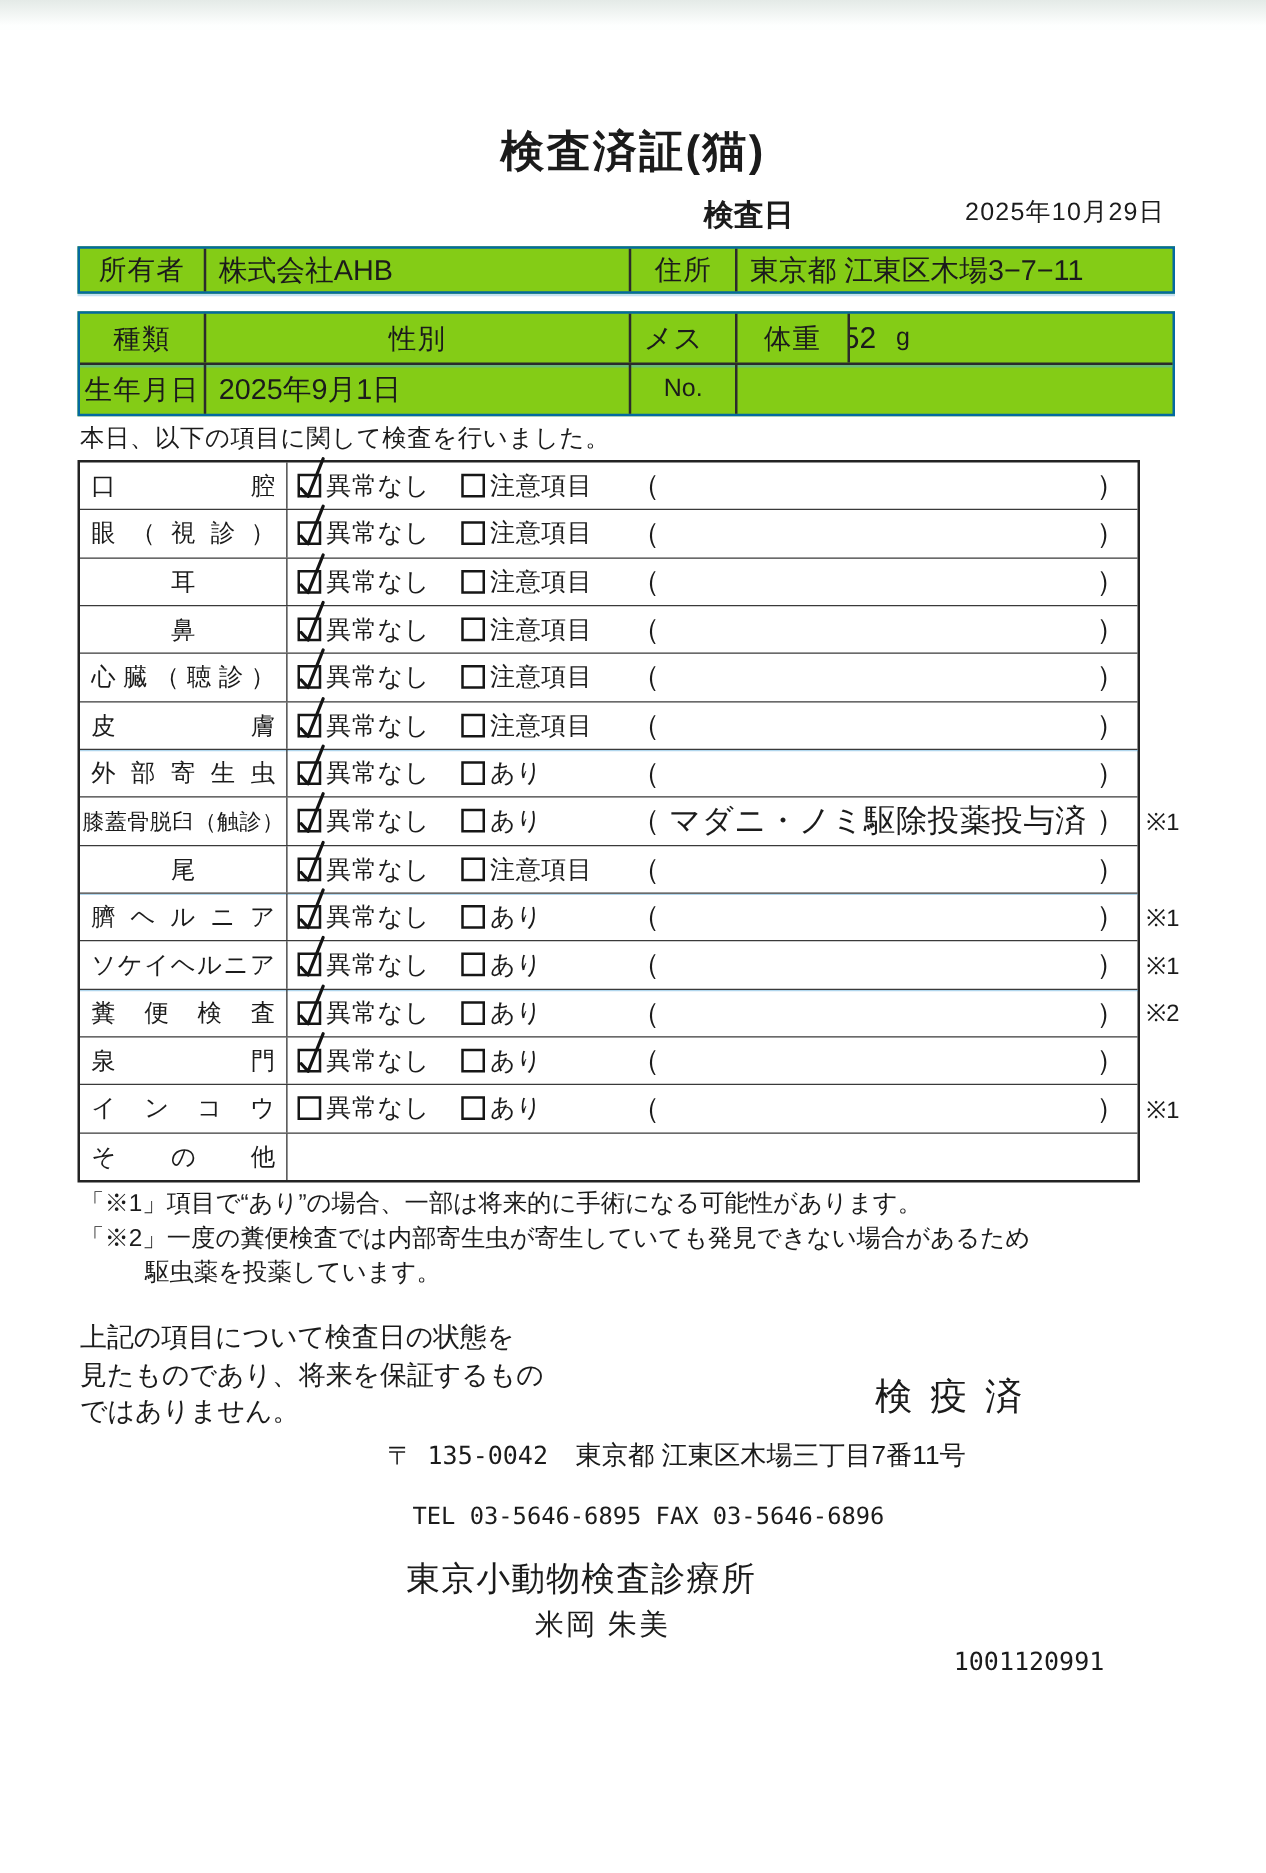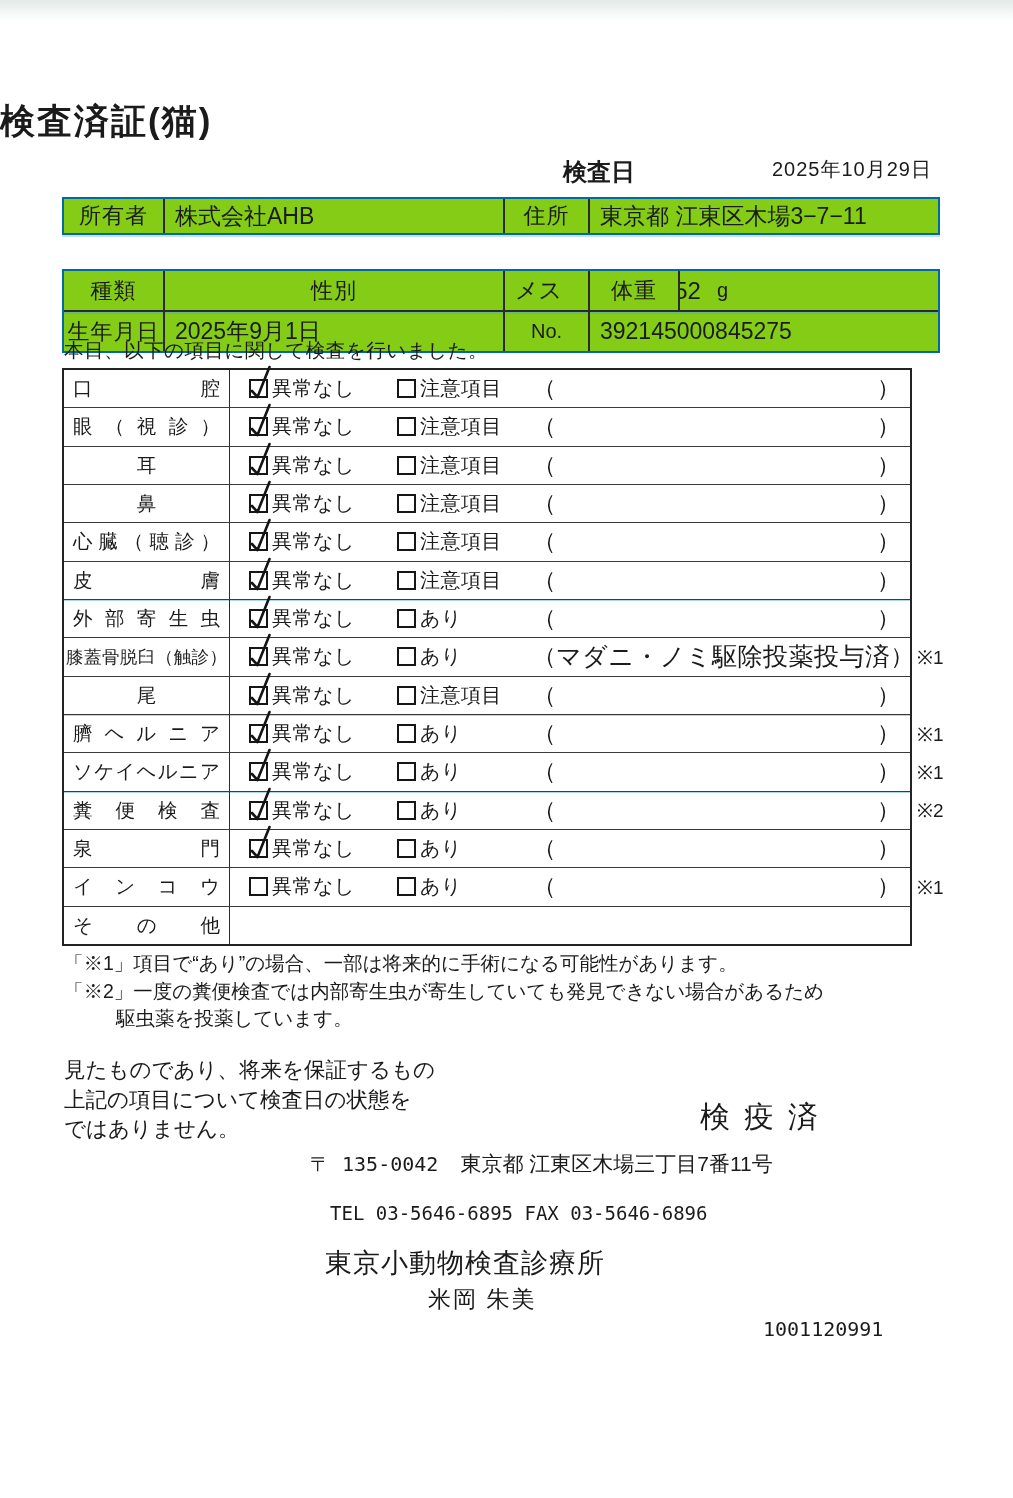--- a/index.html
+++ b/index.html
@@ -11,30 +11,30 @@
     position:relative;
     overflow:hidden;
   }
   .scan-band{
     position:absolute;top:0;left:0;width:100%;height:24px;
     background:linear-gradient(#dde5e1,#fdfffe 85%);
     opacity:.8;
   }
   .title{
     position:absolute;top:98px;left:0;width:100%;
-    font-size:35px;font-weight:bold;letter-spacing:2px;
+    text-align:center;font-size:35px;font-weight:bold;letter-spacing:2px;
   }
   .date-row-label{position:absolute;top:156px;left:563px;font-size:24px;font-weight:700;}
   .date-row-value{position:absolute;top:156px;left:772px;font-size:20px;font-weight:500;letter-spacing:1px;}
 
   
   .tbl{position:absolute;left:62px;border:2px solid #0369a1;box-sizing:border-box;background:#84cc16;}
   .tbl-owner{top:197px;width:878px;height:38px;display:grid;grid-template-columns:101px 340px 85px 1fr;
     box-shadow:0 2px 0 rgba(90,170,215,.35);}
-  .tbl-info{top:249px;width:878px;height:84px;display:flex;flex-direction:column;margin-top:20px;}
+  .tbl-info{top:249px;width:878px;height:84px;display:flex;flex-direction:column;}
   .tbl-info .irow{flex:1;display:grid;}
   .tbl-info .irow.r1{grid-template-columns:101px 340px 85px 90px 62px 1fr;
     border-bottom:2px solid #2b2b2b;box-shadow:0 2px 0 rgba(80,170,220,.5);}
   .tbl-info .irow.r2{grid-template-columns:101px 340px 85px 1fr;}
   .cell{display:flex;align-items:center;box-sizing:border-box;overflow:hidden;}
   .cell.lbl{justify-content:center;font-size:22px;letter-spacing:1px;border-right:2px solid #2b2b2b;}
   .cell.val{padding-left:10px;font-size:23px;}
   .cell.mid{border-right:2px solid #2b2b2b;}
   .cell.no-lbl{font-size:20px;letter-spacing:0;}
   .weight-val{justify-content:flex-end;padding-right:14px;gap:16px;}
@@ -55,21 +55,21 @@
     box-shadow:inset 0 2px 0 -1px rgba(80,165,215,.45);}
   .cl-label{
     width:166px;flex:none;border-right:1.5px solid #2b2b2b;box-sizing:border-box;
     display:flex;align-items:center;justify-content:space-between;
     padding:0 9px;font-size:19.5px;
   }
   .cl-label.single{justify-content:center;}
   .cl-label.tight{font-size:17.5px;padding:0 2px;}
   .cl-result{flex:1;display:flex;align-items:center;padding-left:8px;position:relative;}
   .opt{display:flex;align-items:center;flex:none;}
-  .opt-1{width:148px;margin-left:11px;}
+  .opt-1{width:131px;}
   .opt-2{width:136px;}
   .box{
     width:15px;height:15px;border:2.2px solid #161616;flex:none;
     margin-right:4px;position:relative;background:transparent;
   }
   .box svg.check{position:absolute;left:-3px;bottom:-4px;width:24px;height:36px;overflow:visible;}
   .box svg.check path{fill:none;stroke:#141414;stroke-width:2.6;stroke-linecap:round;stroke-linejoin:round;}
   .opt-label{font-size:20px;letter-spacing:.5px;white-space:nowrap;}
   .cl-paren{flex:1;display:flex;align-items:center;padding-right:10px;}
   .cl-paren .p-open,.cl-paren .p-close{font-size:23px;flex:none;}
@@ -117,21 +117,20 @@
     <div class="cell lbl">体重</div>
     <div class="cell val weight-val">
       <span class="num">952</span>
       <span class="unit">g</span>
     </div>
   </div>
   <div class="irow r2">
     <div class="cell lbl">生年月日</div>
     <div class="cell val mid">2025年9月1日</div>
     <div class="cell lbl no-lbl">No.</div>
-    <div class="cell val">392145000845275</div>
   </div>
 </div>
 
 <div class="intro">本日、以下の項目に関して検査を行いました。</div>
 
 <div class="checklist">
 
 <div class="cl-row">
       <div class="cl-label">
         <span>口</span>
@@ -519,22 +518,22 @@
     </div>
   </div>
 
 <div class="footnotes">
   <div>「※1」項目で“あり”の場合、一部は将来的に手術になる可能性があります。</div>
   <div>「※2」一度の糞便検査では内部寄生虫が寄生していても発見できない場合があるため</div>
   <div class="fn-indent">駆虫薬を投薬しています。</div>
 </div>
 
 <div class="disclaimer">
+  <div>上記の項目について検査日の状態を</div>
   <div>見たものであり、将来を保証するもの</div>
-  <div>上記の項目について検査日の状態を</div>
   <div>ではありません。</div>
 </div>
 
 <div class="stamp">検疫済</div>
 
 <div class="postal">
   <span class="code">〒 135-0042</span>
   <span class="addr">東京都 江東区木場三丁目7番11号</span>
 </div>
 

